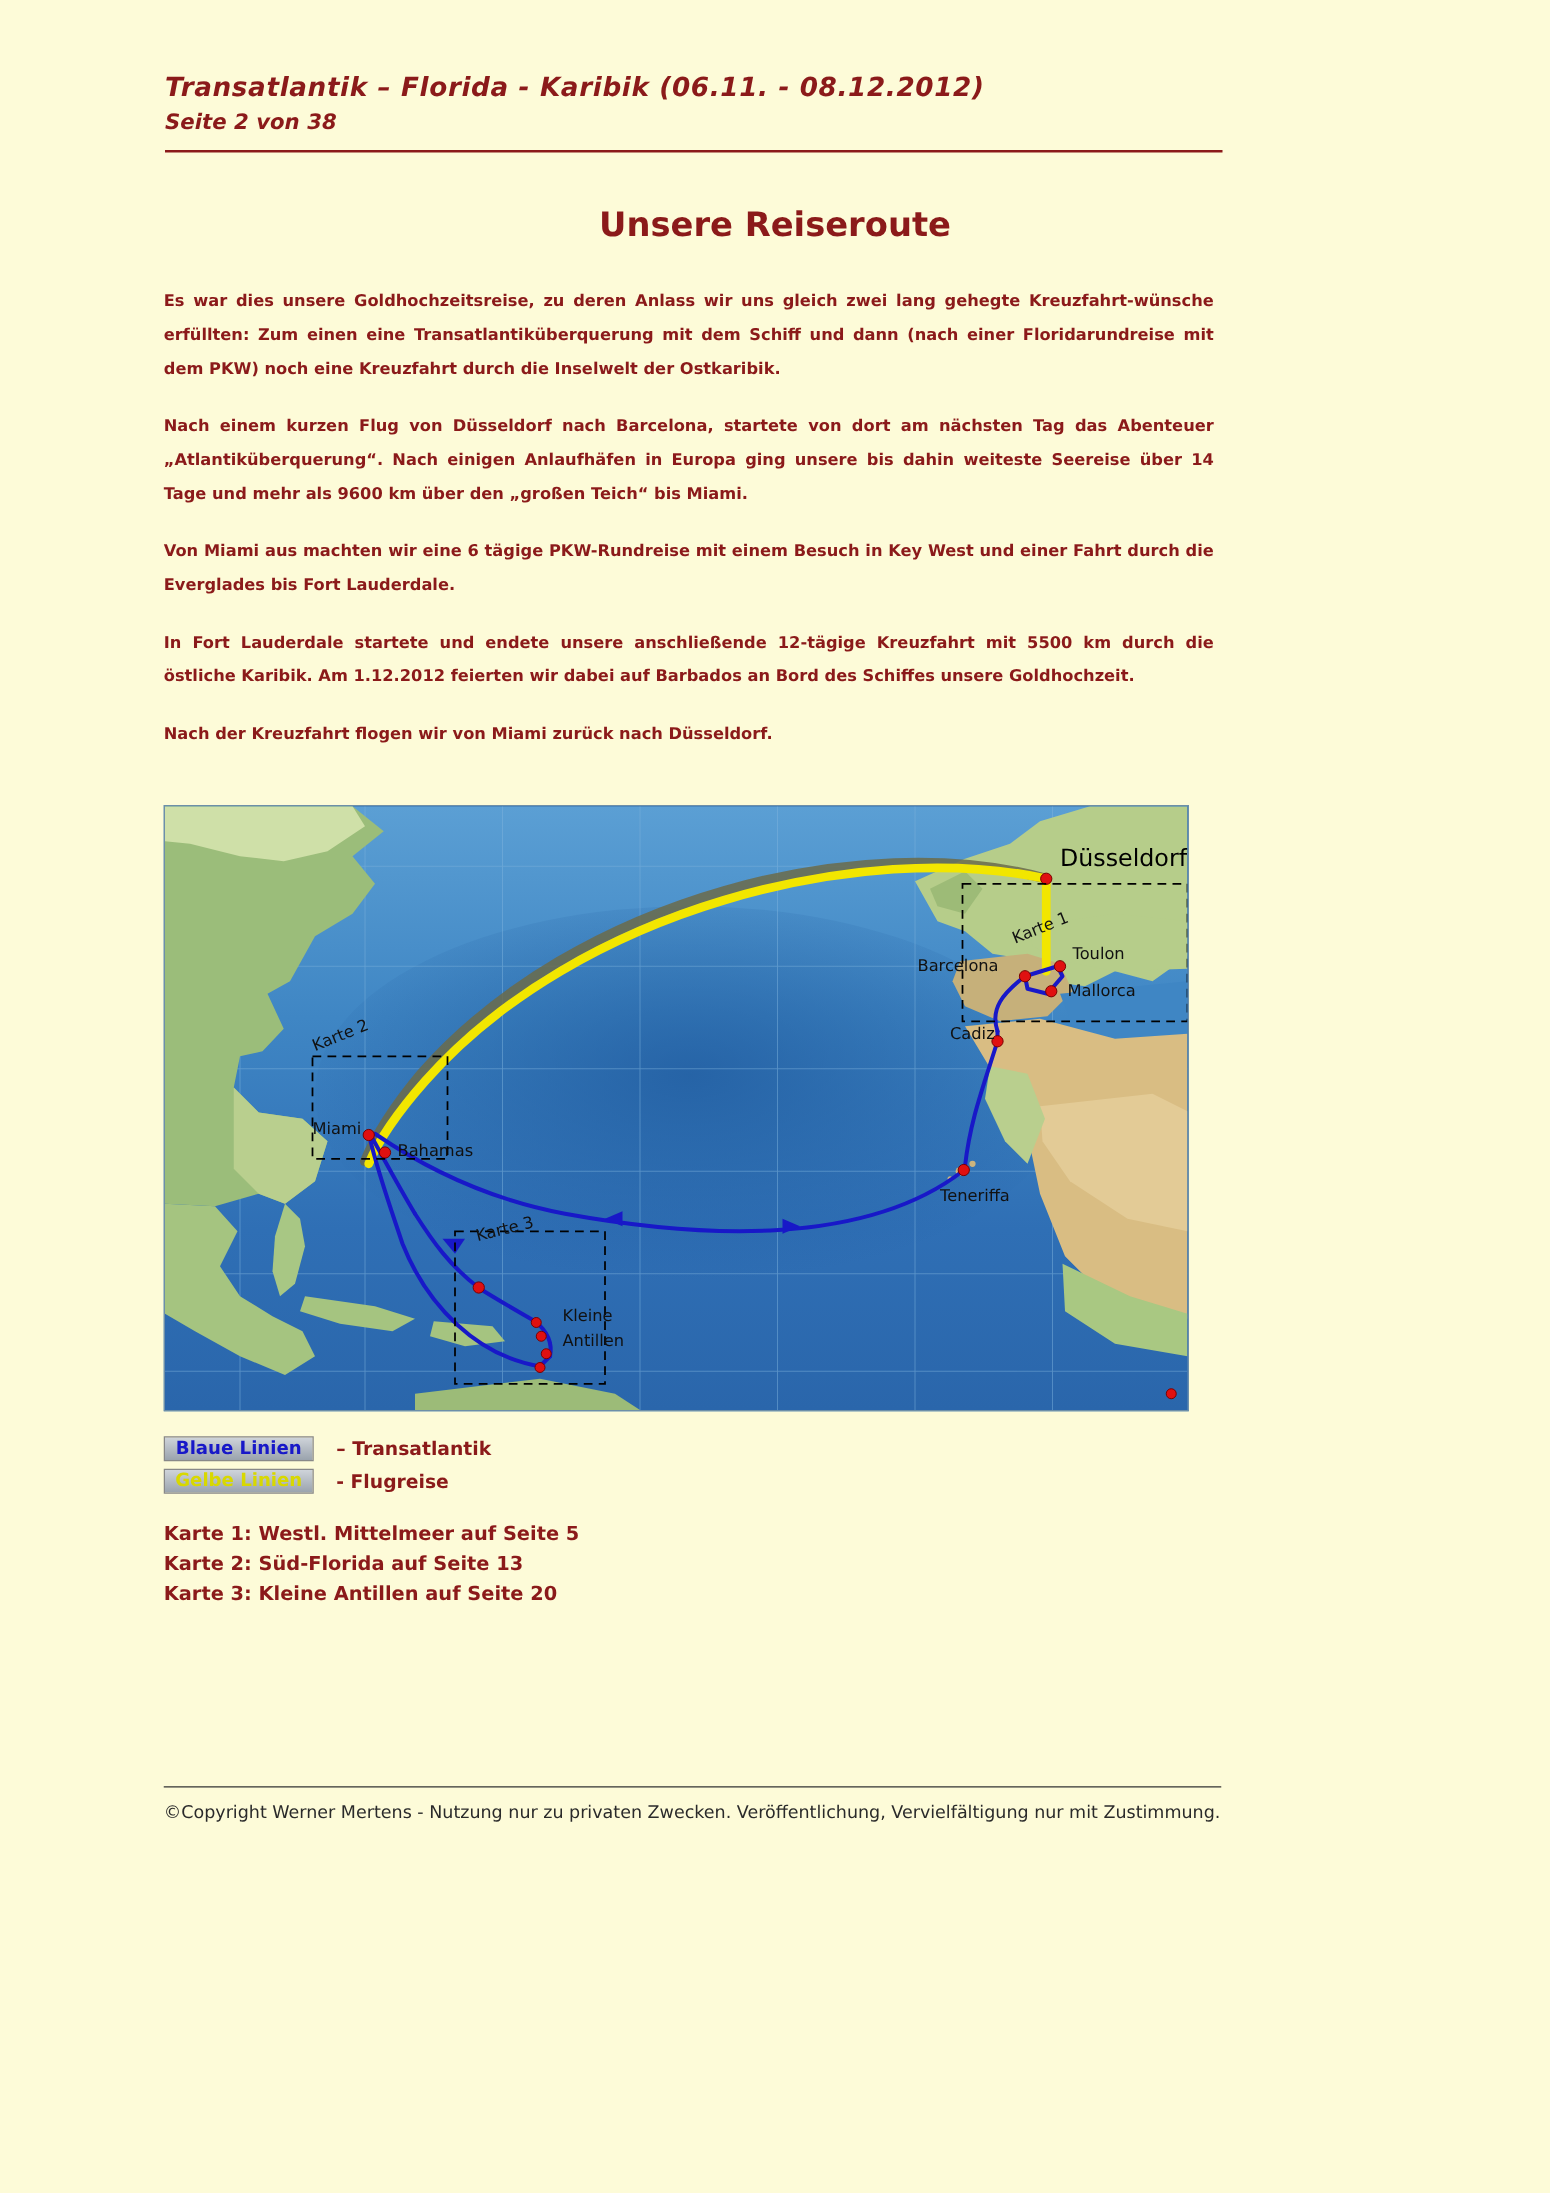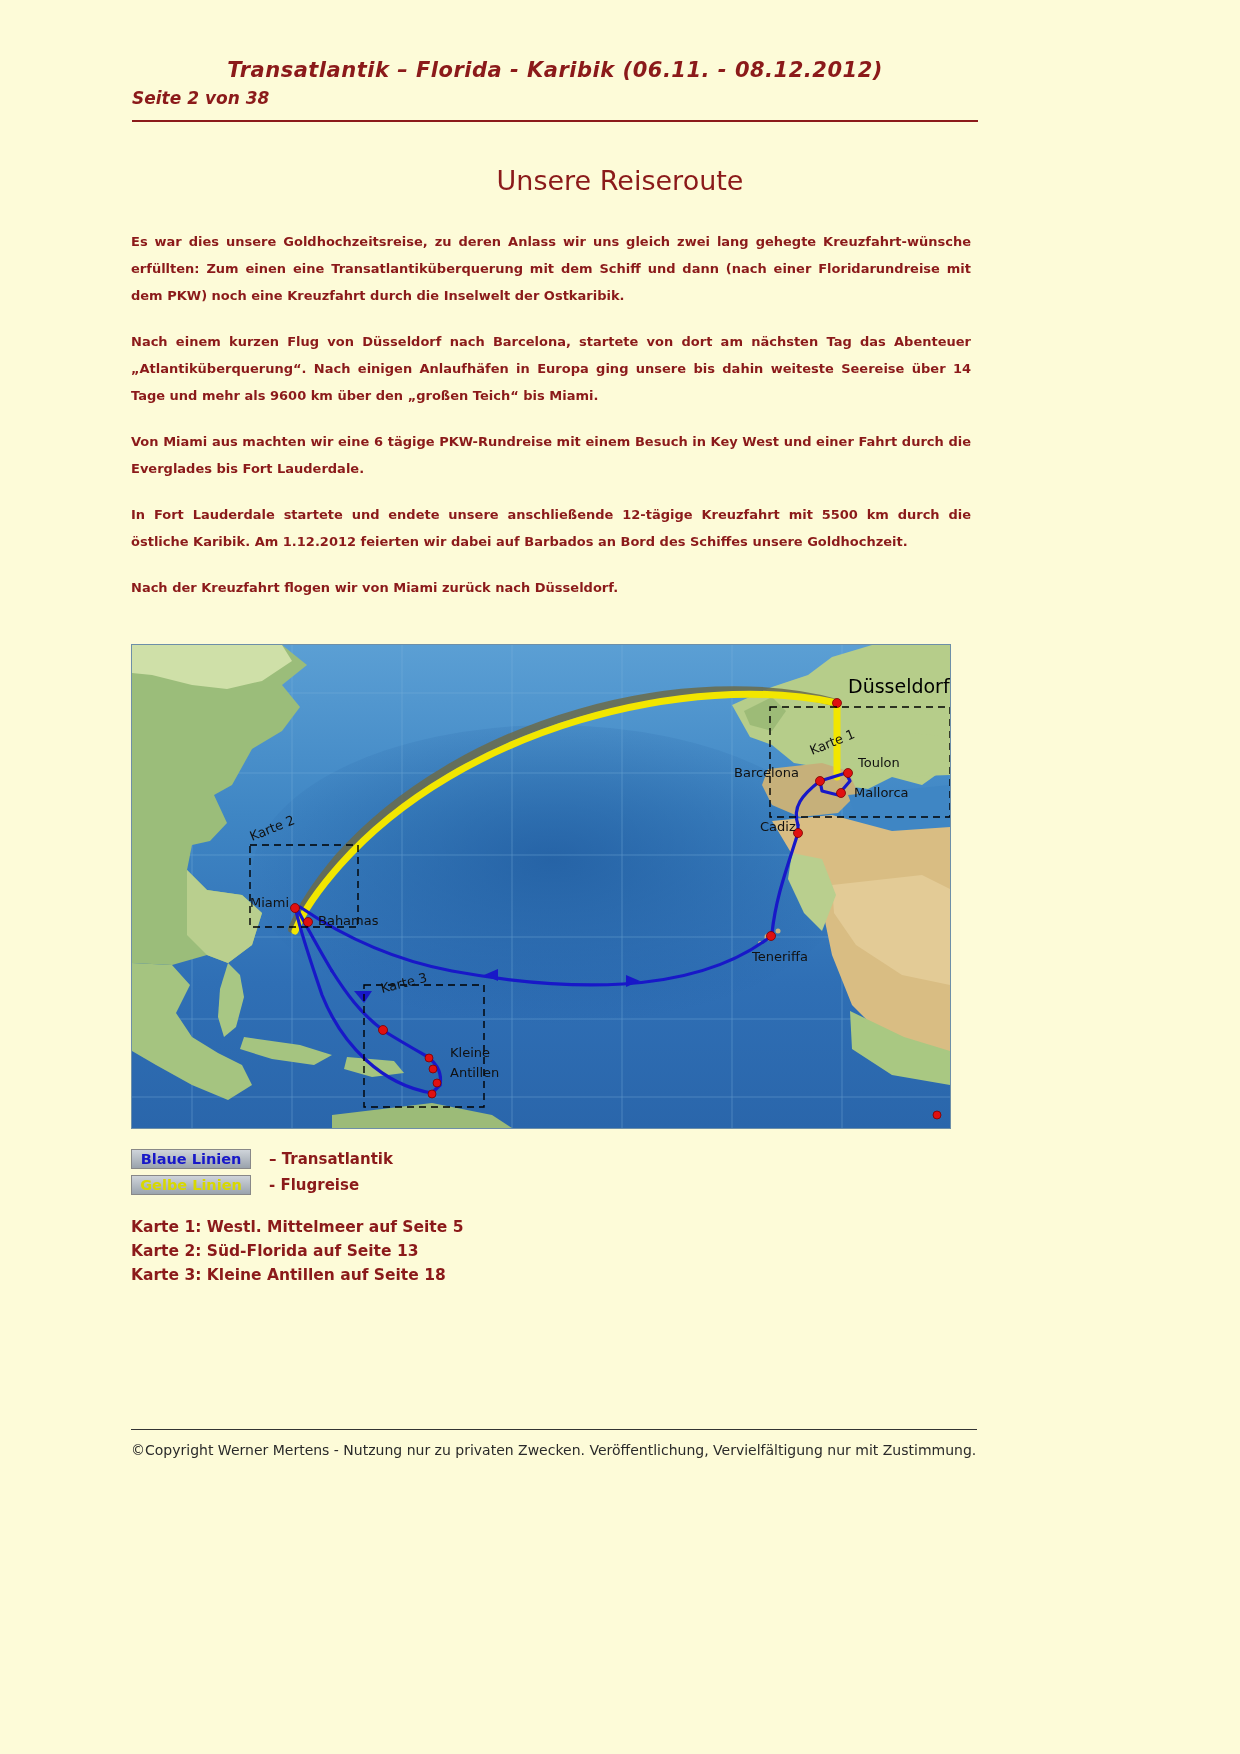--- a/index.html
+++ b/index.html
@@ -20,21 +20,20 @@
   }
 
   
   .header {
     position: absolute;
     left: 132px;
     top: 58px;
     width: 846px;
   }
   .header-title {
-    text-align: center;
     color: #8b1a1a;
     font-family: "DejaVu Sans", sans-serif;
     font-style: italic;
     font-weight: bold;
     font-size: 21px;
     letter-spacing: 0.5px;
     white-space: nowrap;
   }
   .header-page {
     text-align: left;
@@ -56,21 +55,21 @@
 
   
   .doc-title {
     position: absolute;
     left: 0;
     top: 165px;
     width: 1240px;
     text-align: center;
     color: #8b1a1a;
     font-size: 27px;
-    font-weight: normal;
+    font-weight: bold;
     font-family: "DejaVu Sans", sans-serif;
   }
 
   
   .body-text {
     position: absolute;
     left: 131px;
     top: 228px;
     width: 840px;
     color: #8b1a1a;
@@ -346,19 +345,19 @@
     </div>
     <div class="legend-row">
       <span class="legend-chip chip-yellow">Gelbe Linien</span>
       <span class="legend-label">- Flugreise</span>
     </div>
   </div>
 
   <div class="karte-list">
     <div>Karte 1: Westl. Mittelmeer auf Seite  5</div>
     <div>Karte 2: Süd-Florida auf Seite 13</div>
-    <div>Karte 3: Kleine Antillen auf Seite 18</div>
+    <div>Karte 3: Kleine Antillen auf Seite 20</div>
   </div>
 
   <div class="footer-rule"></div>
   <div class="footer-text">©Copyright Werner Mertens - Nutzung nur zu privaten Zwecken.  Veröffentlichung, Vervielfältigung nur mit Zustimmung.</div>
 
 </div>
 
 </body></html>

